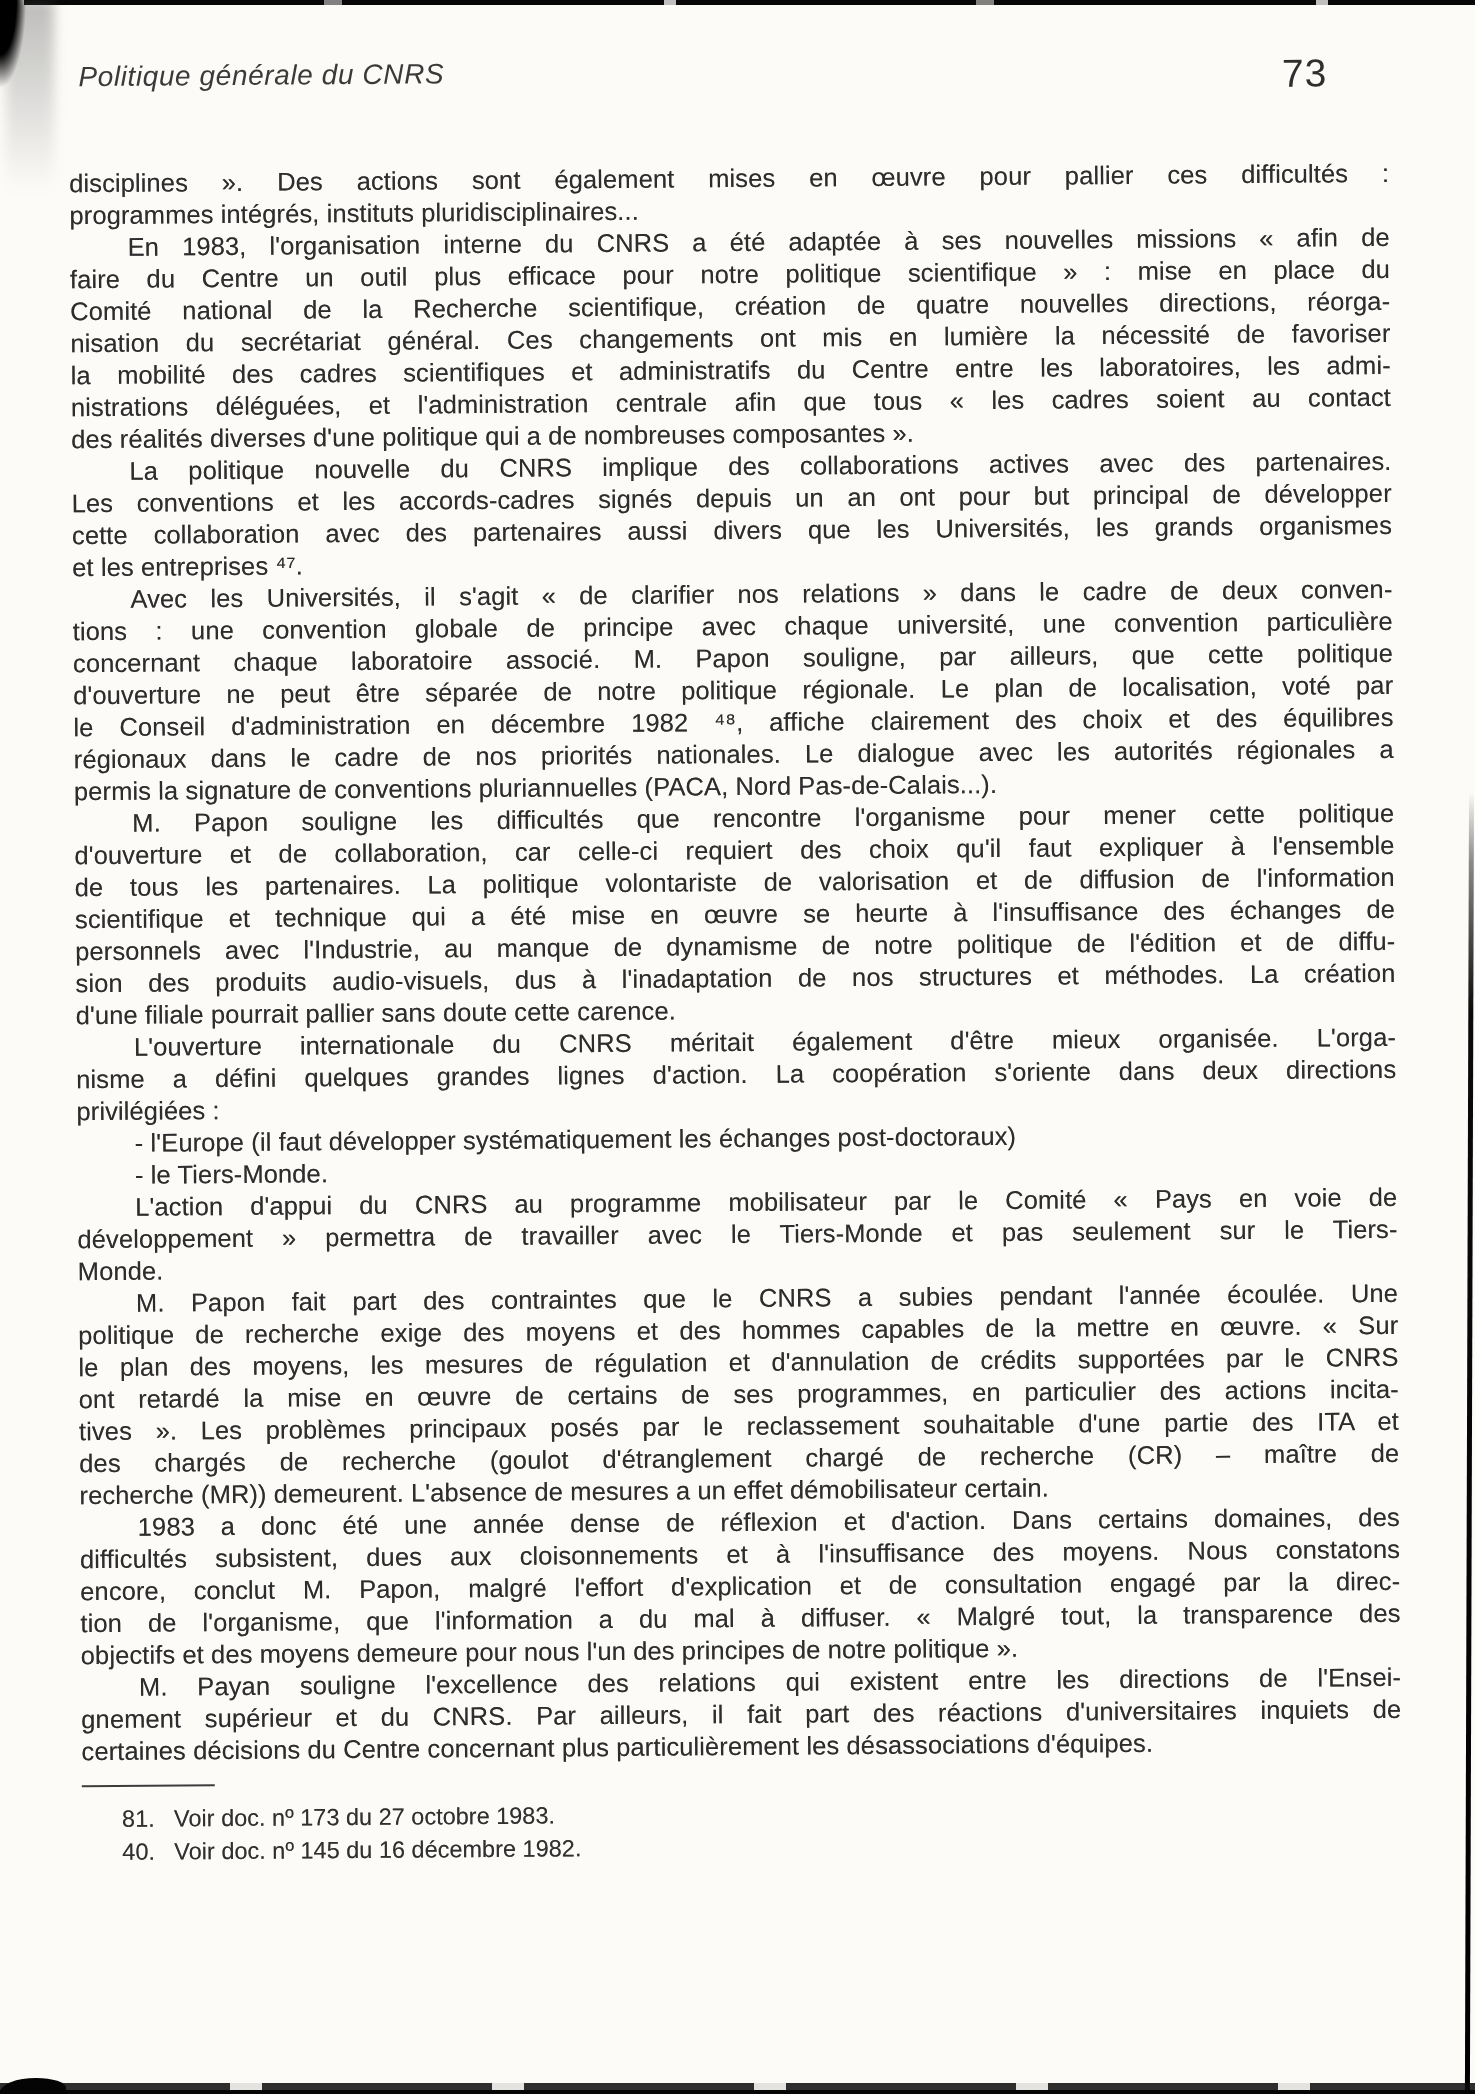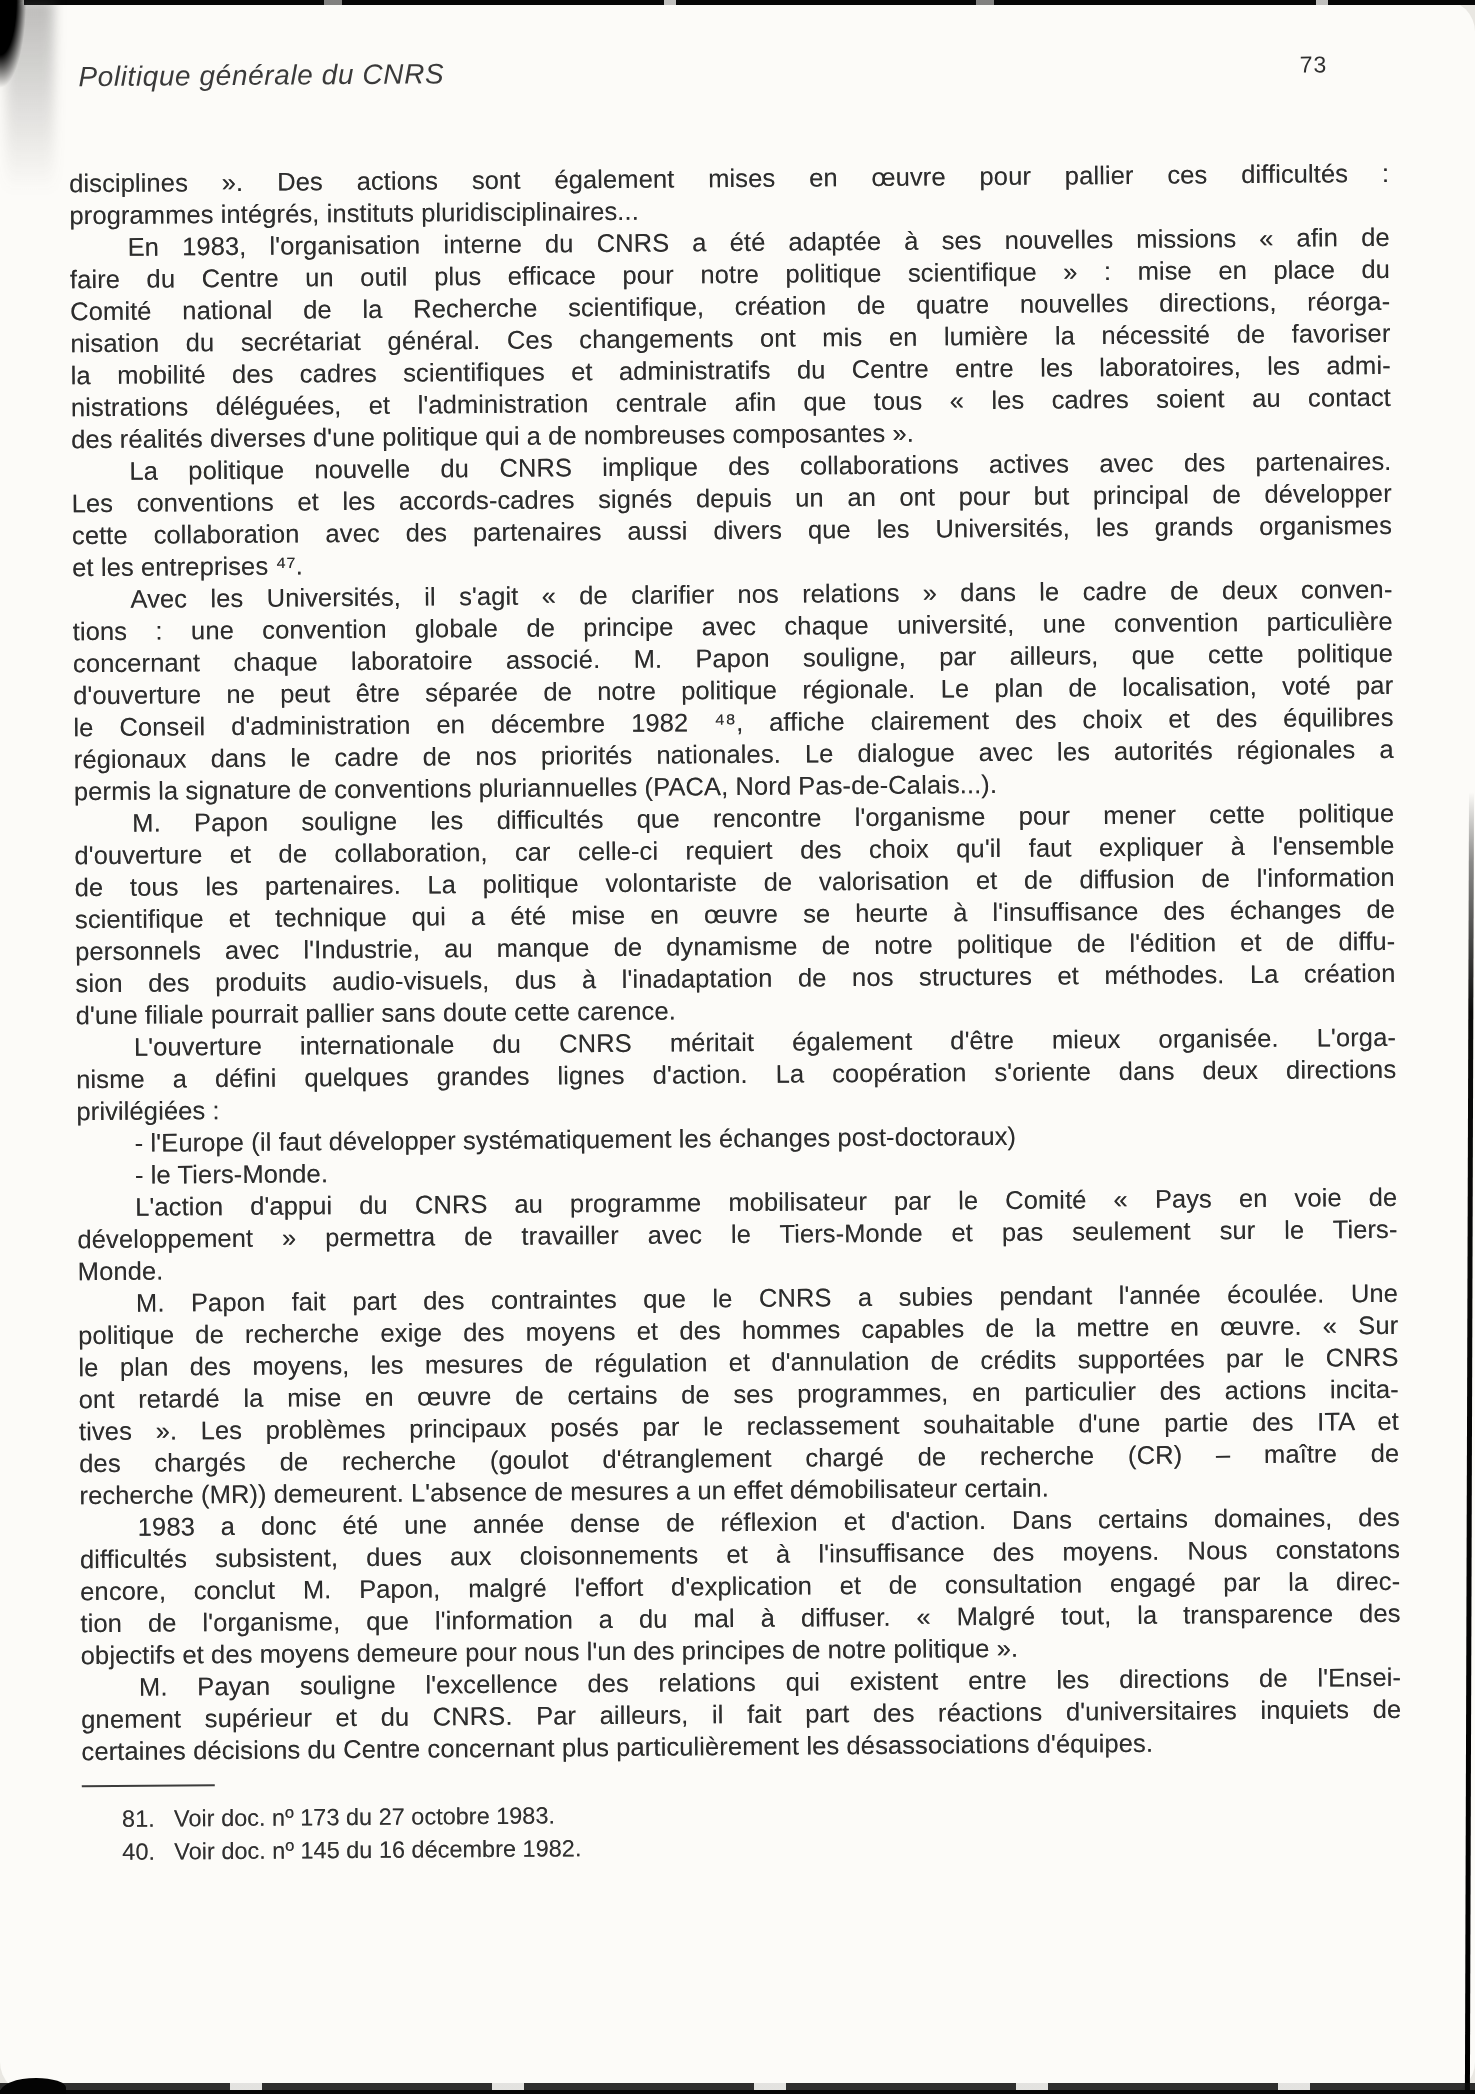--- a/index.html
+++ b/index.html
@@ -35,21 +35,21 @@
     align-items: flex-start;
   }
   .title {
     font-style: italic;
     font-size: 28px;
     letter-spacing: 0.6px;
     color: #3a3a3a;
     font-weight: 400;
   }
   .page-number {
-    font-size: 23px;
+    font-size: 39px;
     color: #2f2f2f;
     letter-spacing: 1px;
   }
   .body-text {
     position: absolute;
     left: 76px;
     top: 162px;
     width: 1320px;
     font-size: 25.5px;
     line-height: 32px;
@@ -127,21 +127,21 @@
     position: absolute;
     left: 0; bottom: 0;
     width: 66px; height: 16px;
     background: #040404;
     border-radius: 55% 45% 0 0 / 90% 60% 0 0;
   }
 </style>
 </head>
 <body>
 
-<div class="page" style="background: rgb(252, 251, 248); border-radius: 32px;">
+<div class="page" style="background: rgb(252, 251, 248);">
   <div class="sheet">
     <div class="header">
       <span class="title">Politique générale du CNRS</span>
       <span class="page-number">73</span>
     </div>
 
     <div class="body-text">
         <div class="line">disciplines ». Des actions sont également mises en œuvre pour pallier ces difficultés :</div>
         <div class="line last">programmes intégrés, instituts pluridisciplinaires...</div>
         <div class="line indent">En 1983, l'organisation interne du CNRS a été adaptée à ses nouvelles missions « afin de</div>

